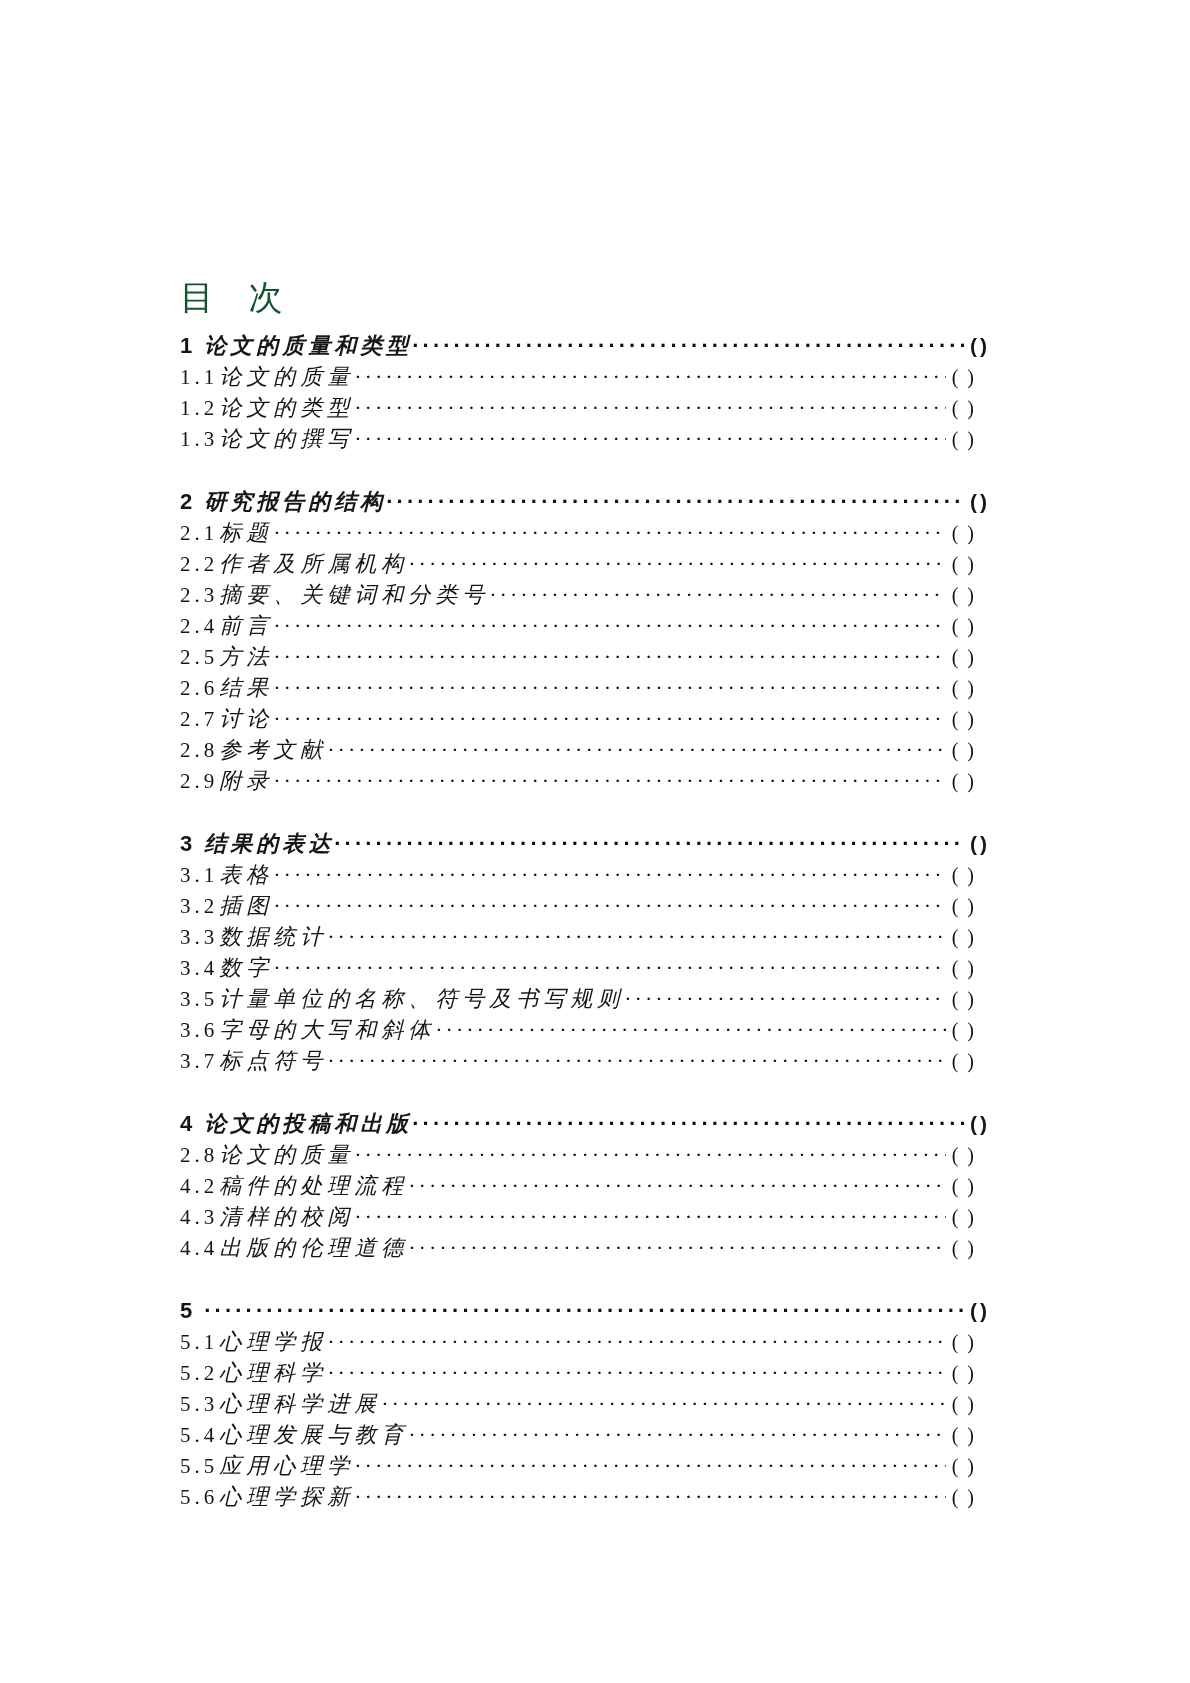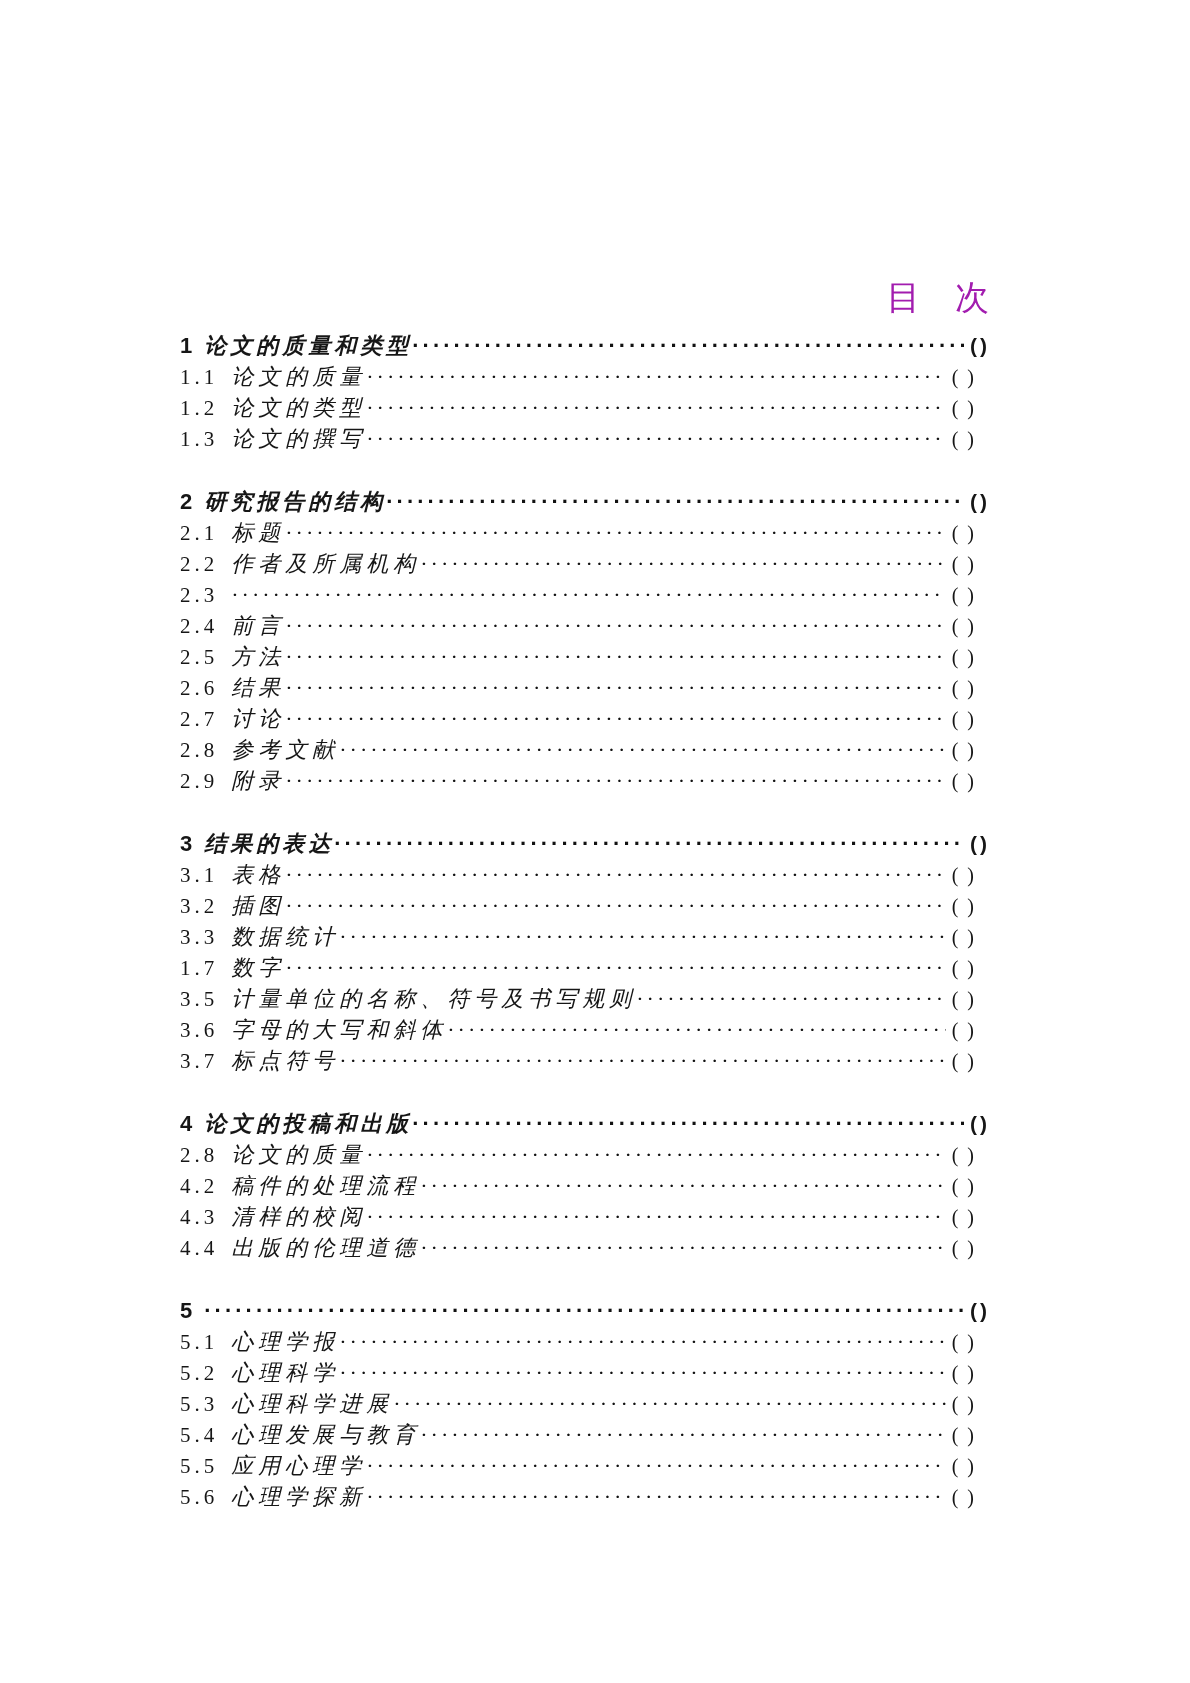--- a/index.html
+++ b/index.html
@@ -27,39 +27,38 @@
     left: 180px;
     top: 277px;
     width: 810px;
   }
   .doc-title {
     font-size: 34px;
     line-height: 42px;
     height: 48px;
     letter-spacing: 1px;
     word-spacing: 24px;
-    color: #a21caf;
+    color: #14532d;
     margin: 0 0 5px 0;
     font-weight: 400;
-    text-align: right;
   }
   .section { margin-top: 32px; }
   .section:first-of-type { margin-top: 0; }
   .row {
     display: flex;
     align-items: baseline;
     height: 31px;
     line-height: 31px;
     white-space: nowrap;
   }
   .row .num {
     flex: 0 0 auto;
     font-size: 21px;
     letter-spacing: 4px;
-    margin-right: 13px;
+    margin-right: 1px;
   }
   .row .label {
     flex: 0 0 auto;
     font-size: 22px;
     letter-spacing: 5px;
     font-style: italic;
   }
   .row .leader {
     flex: 1 1 auto;
     overflow: hidden;
@@ -142,20 +141,21 @@
     <span class="pageref">( )</span>
   </div>
           <div class="row item">
     <span class="num">2.2</span>
     <span class="label">作者及所属机构</span>
     <span class="leader">····························································································································</span>
     <span class="pageref">( )</span>
   </div>
           <div class="row item">
     <span class="num">2.3</span>
+    <span class="label">摘要、关键词和分类号</span>
     <span class="leader">····························································································································</span>
     <span class="pageref">( )</span>
   </div>
           <div class="row item">
     <span class="num">2.4</span>
     <span class="label">前言</span>
     <span class="leader">····························································································································</span>
     <span class="pageref">( )</span>
   </div>
           <div class="row item">
@@ -208,21 +208,21 @@
     <span class="leader">····························································································································</span>
     <span class="pageref">( )</span>
   </div>
           <div class="row item">
     <span class="num">3.3</span>
     <span class="label">数据统计</span>
     <span class="leader">····························································································································</span>
     <span class="pageref">( )</span>
   </div>
           <div class="row item">
-    <span class="num">1.7</span>
+    <span class="num">3.4</span>
     <span class="label">数字</span>
     <span class="leader">····························································································································</span>
     <span class="pageref">( )</span>
   </div>
           <div class="row item">
     <span class="num">3.5</span>
     <span class="label">计量单位的名称、符号及书写规则</span>
     <span class="leader">····························································································································</span>
     <span class="pageref">( )</span>
   </div>

